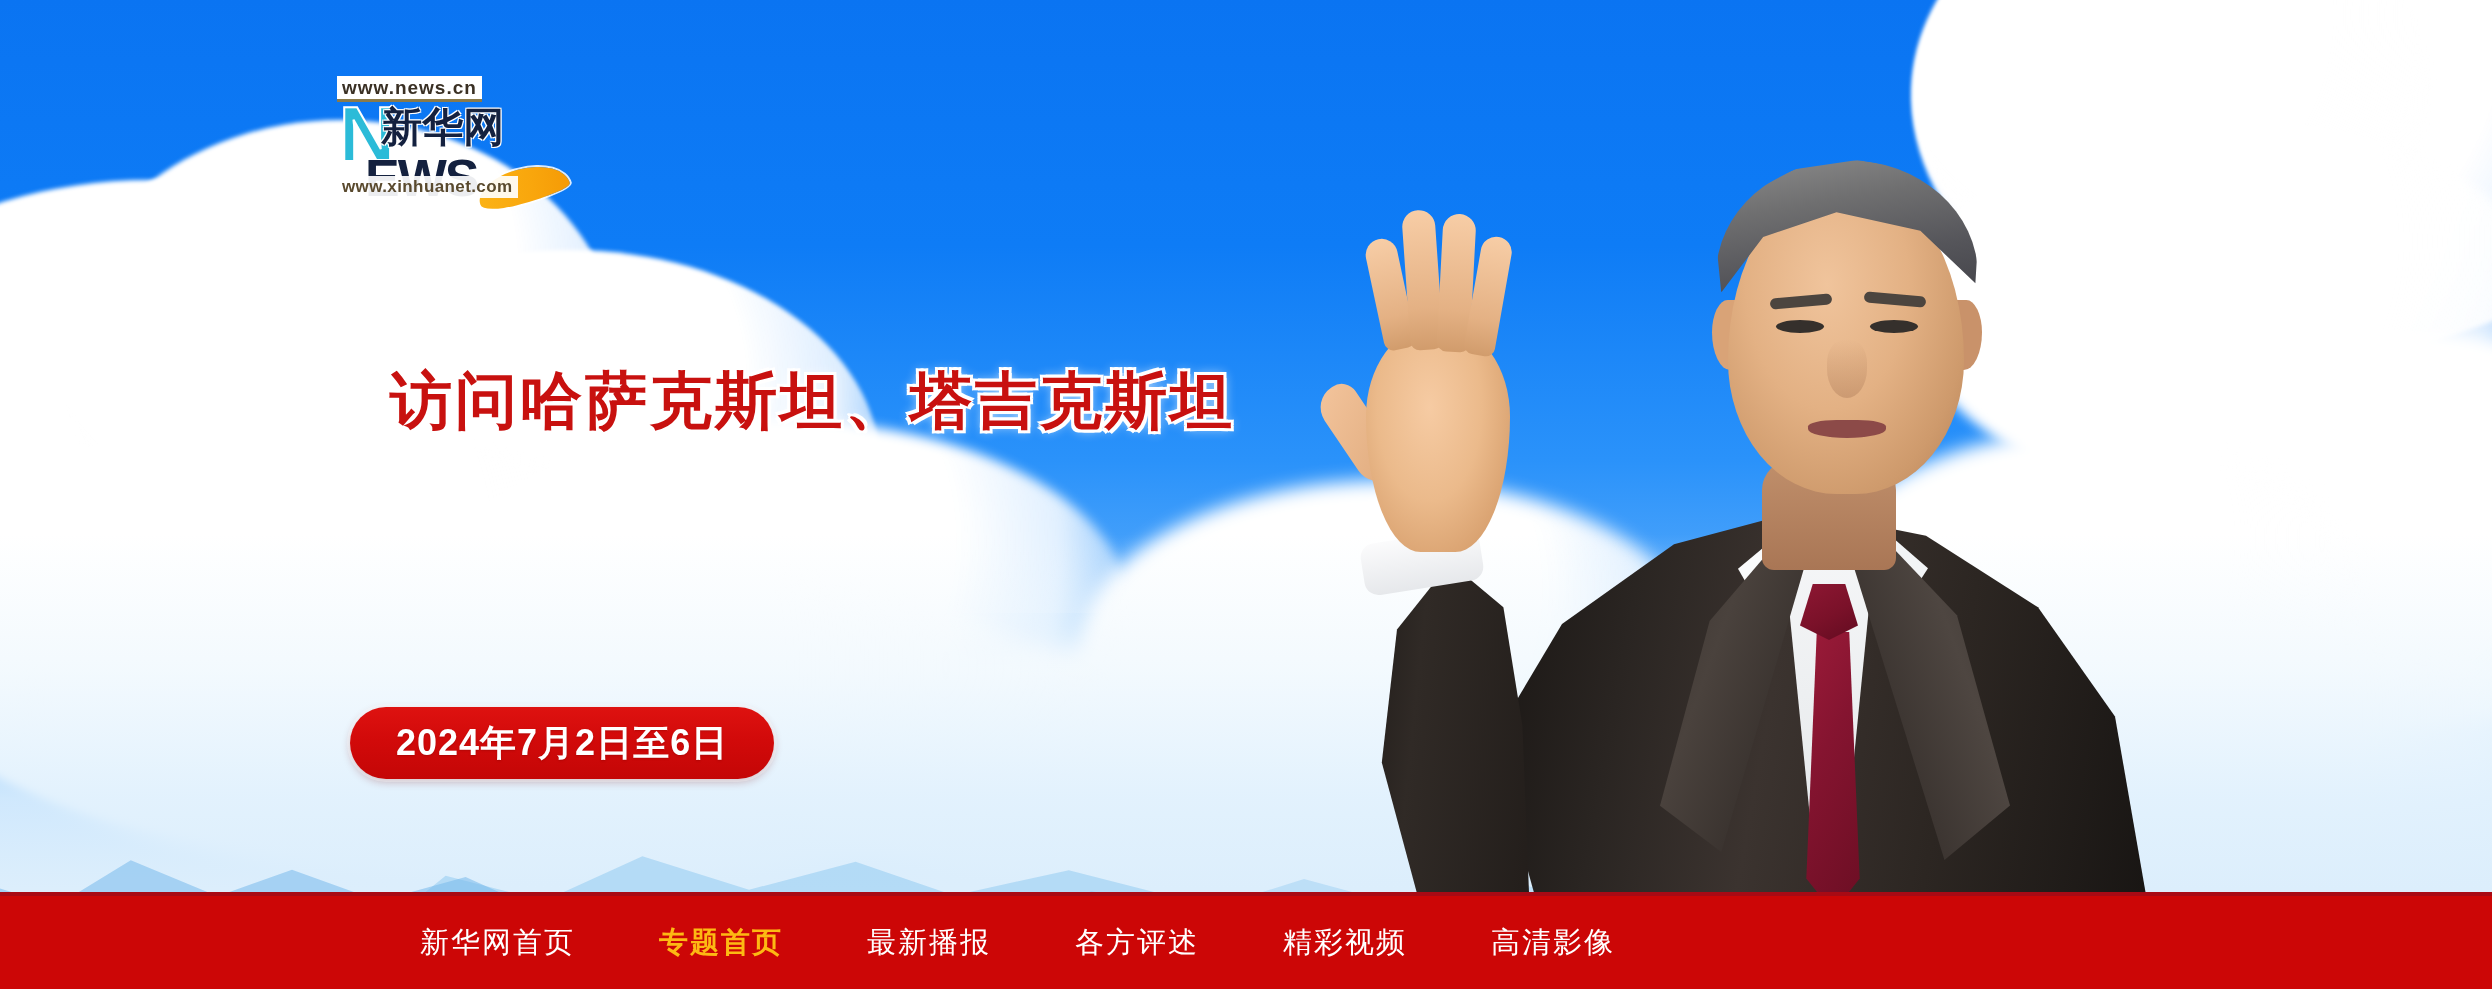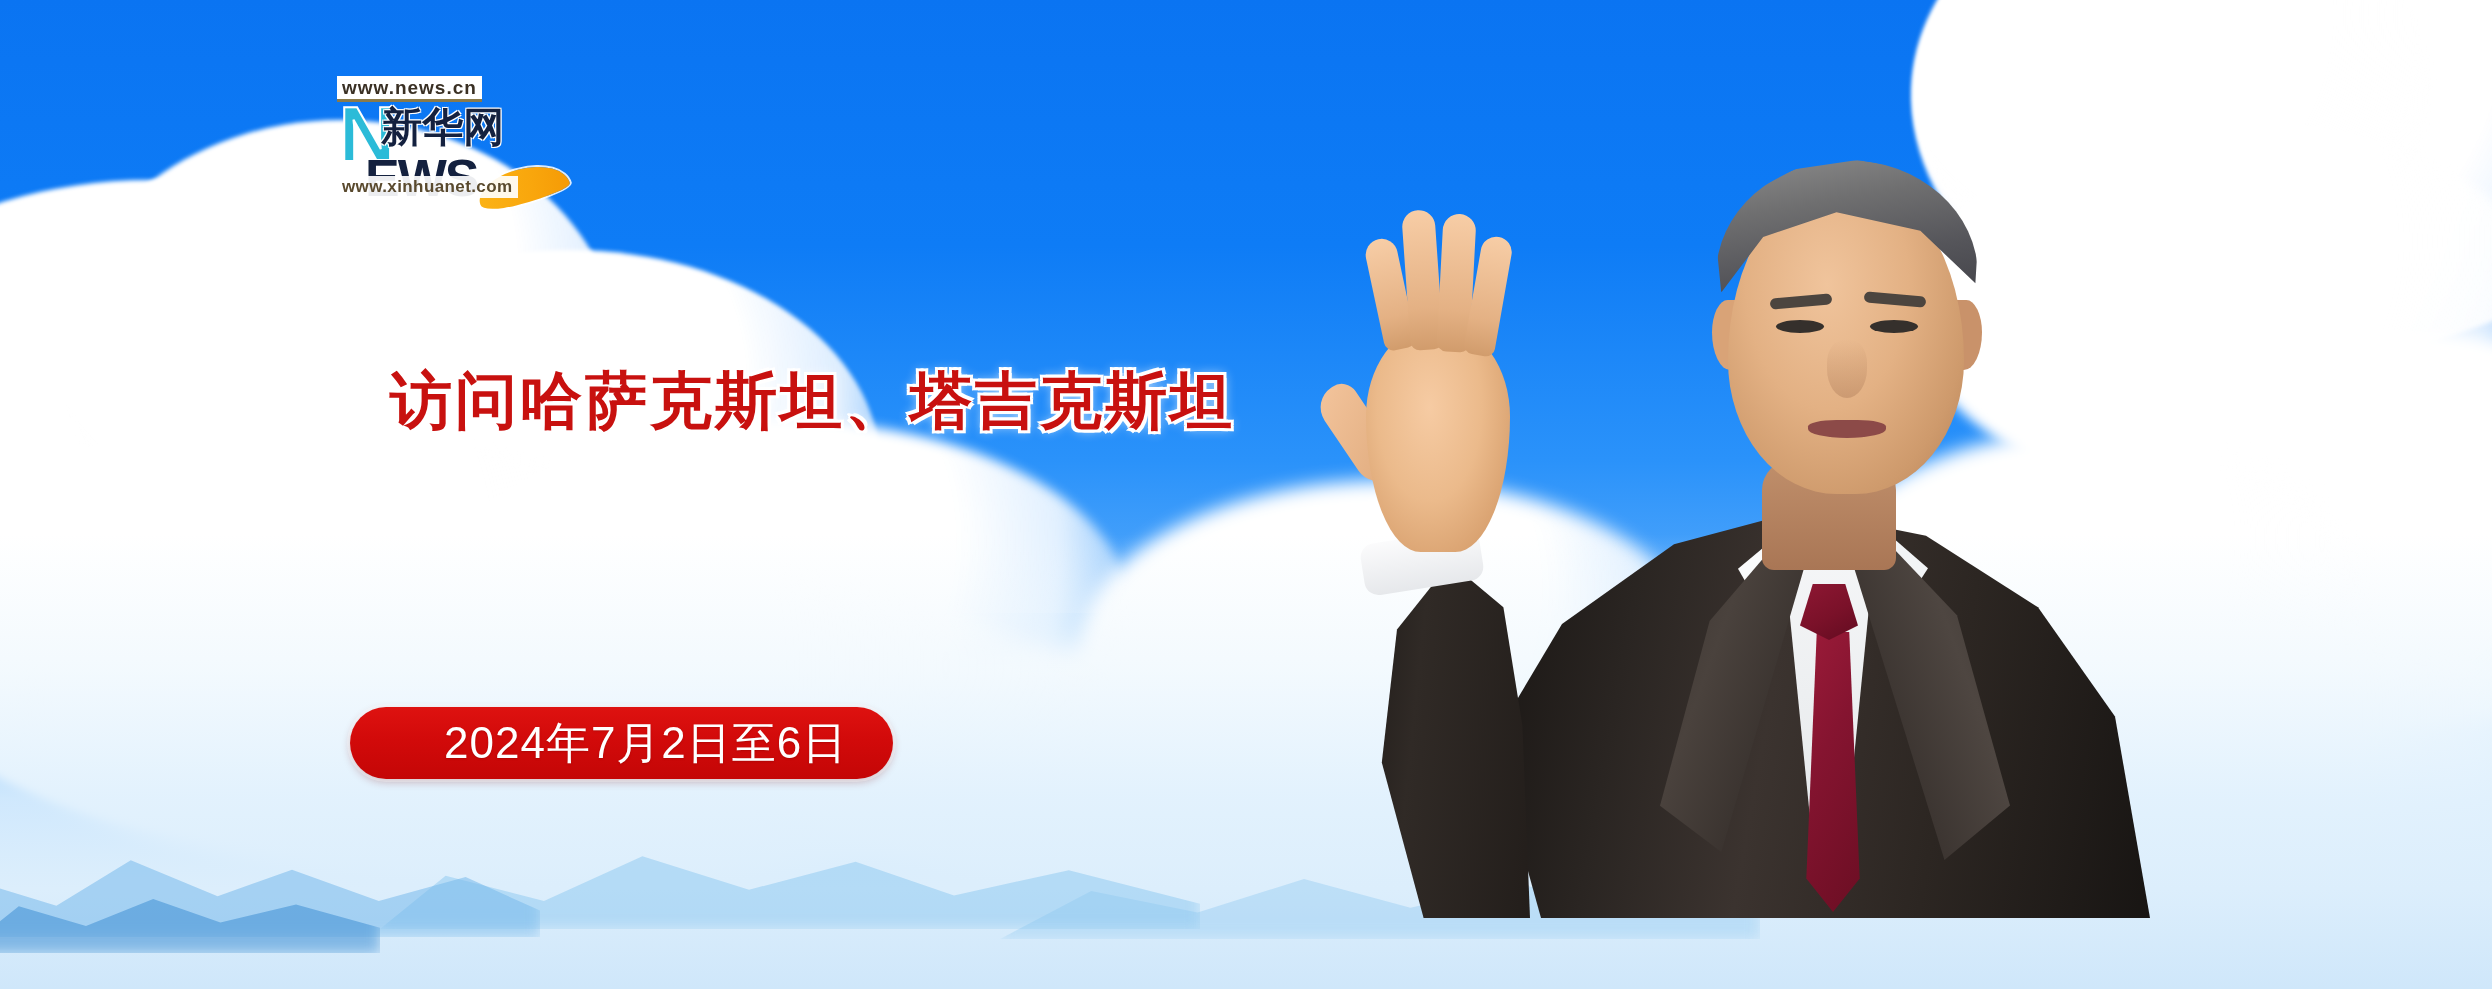--- a/index.html
+++ b/index.html
@@ -152,24 +152,23 @@
     position:absolute; left:350px; top:707px;
     height:72px;
     min-width:340px;
     padding:0 46px;
     display:flex; align-items:center; justify-content:center;
     background:linear-gradient(180deg,#DE1210 0%,#D20A0A 45%,#C40606 100%);
     border-radius:36px;
     box-shadow:0 0 0 3px rgba(255,255,255,0.28), 0 3px 9px rgba(130,20,20,0.30);
   }
   #date-pill span {
-    font-size:44px; font-weight:normal; color:#FFFFFF;
+    font-size:36px; font-weight:bold; color:#FFFFFF;
     letter-spacing:1px; white-space:nowrap;
     text-shadow:0 1px 2px rgba(120,0,0,0.35);
-    margin-left:48px;
   }
 
   
   #portrait {
     position:absolute; left:1330px; top:28px;
     width:820px; height:864px;
     pointer-events:none;
   }
   
   .suit {
@@ -405,14 +404,24 @@
     <div class="arm"></div>
     <div class="cuff"></div>
     <div class="thumb finger"></div>
     <div class="palm"></div>
     <div class="finger f1"></div>
     <div class="finger f2"></div>
     <div class="finger f3"></div>
     <div class="finger f4"></div>
   </div>
 
+  <div id="navbar">
+    <div id="nav-items">
+      <a class="nav-item" href="#">新华网首页</a>
+      <a class="nav-item active" href="#">专题首页</a>
+      <a class="nav-item" href="#">最新播报</a>
+      <a class="nav-item" href="#">各方评述</a>
+      <a class="nav-item" href="#">精彩视频</a>
+      <a class="nav-item" href="#">高清影像</a>
+    </div>
+  </div>
 
 </div>
 
 </body></html>

